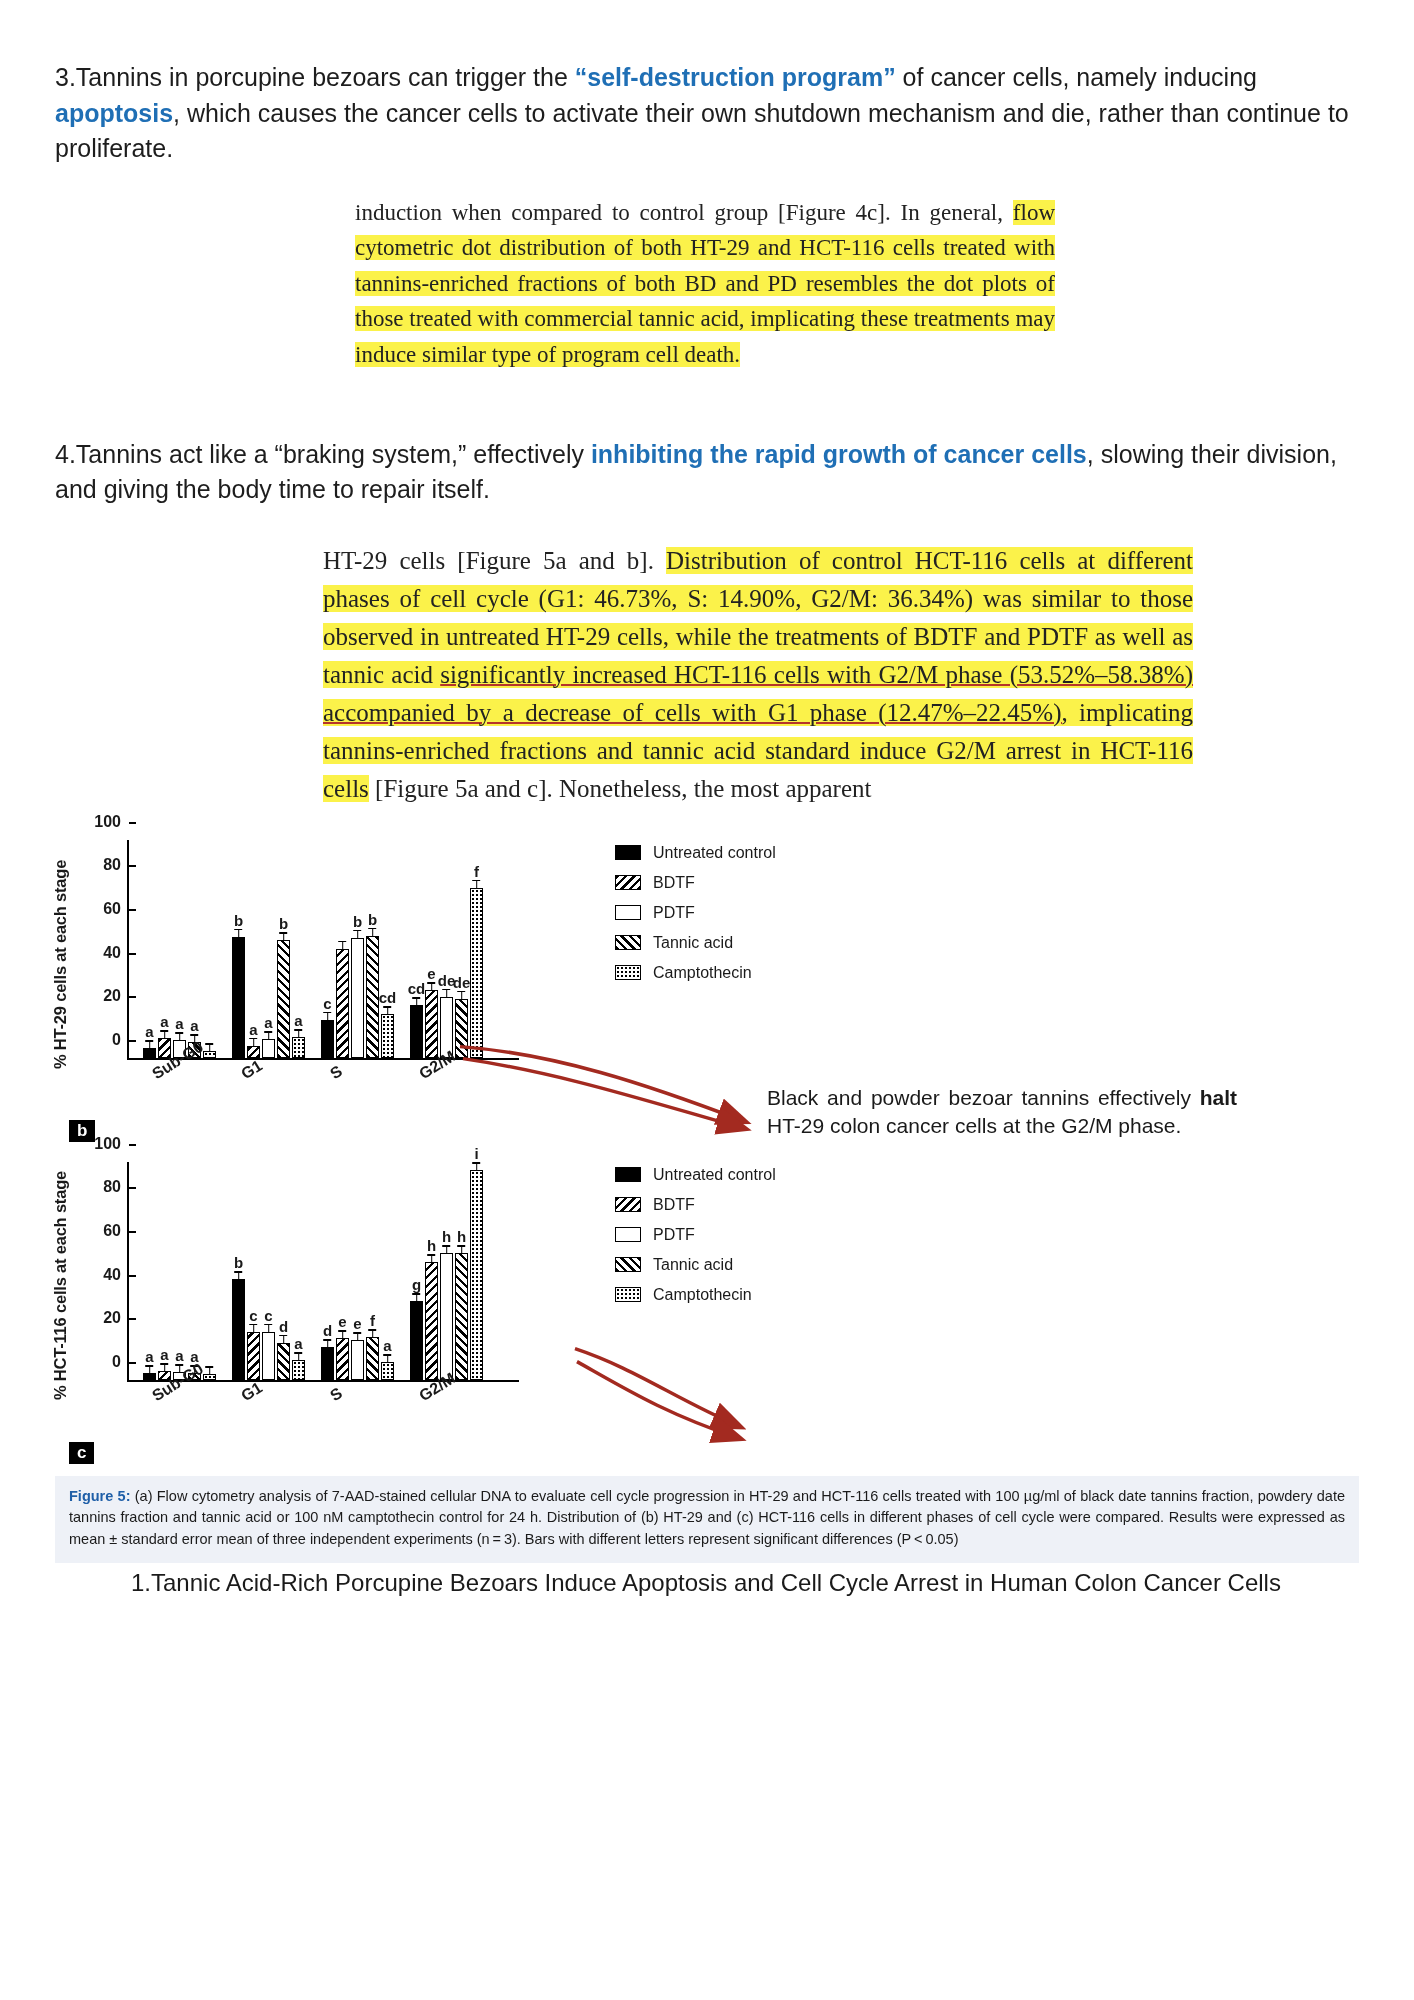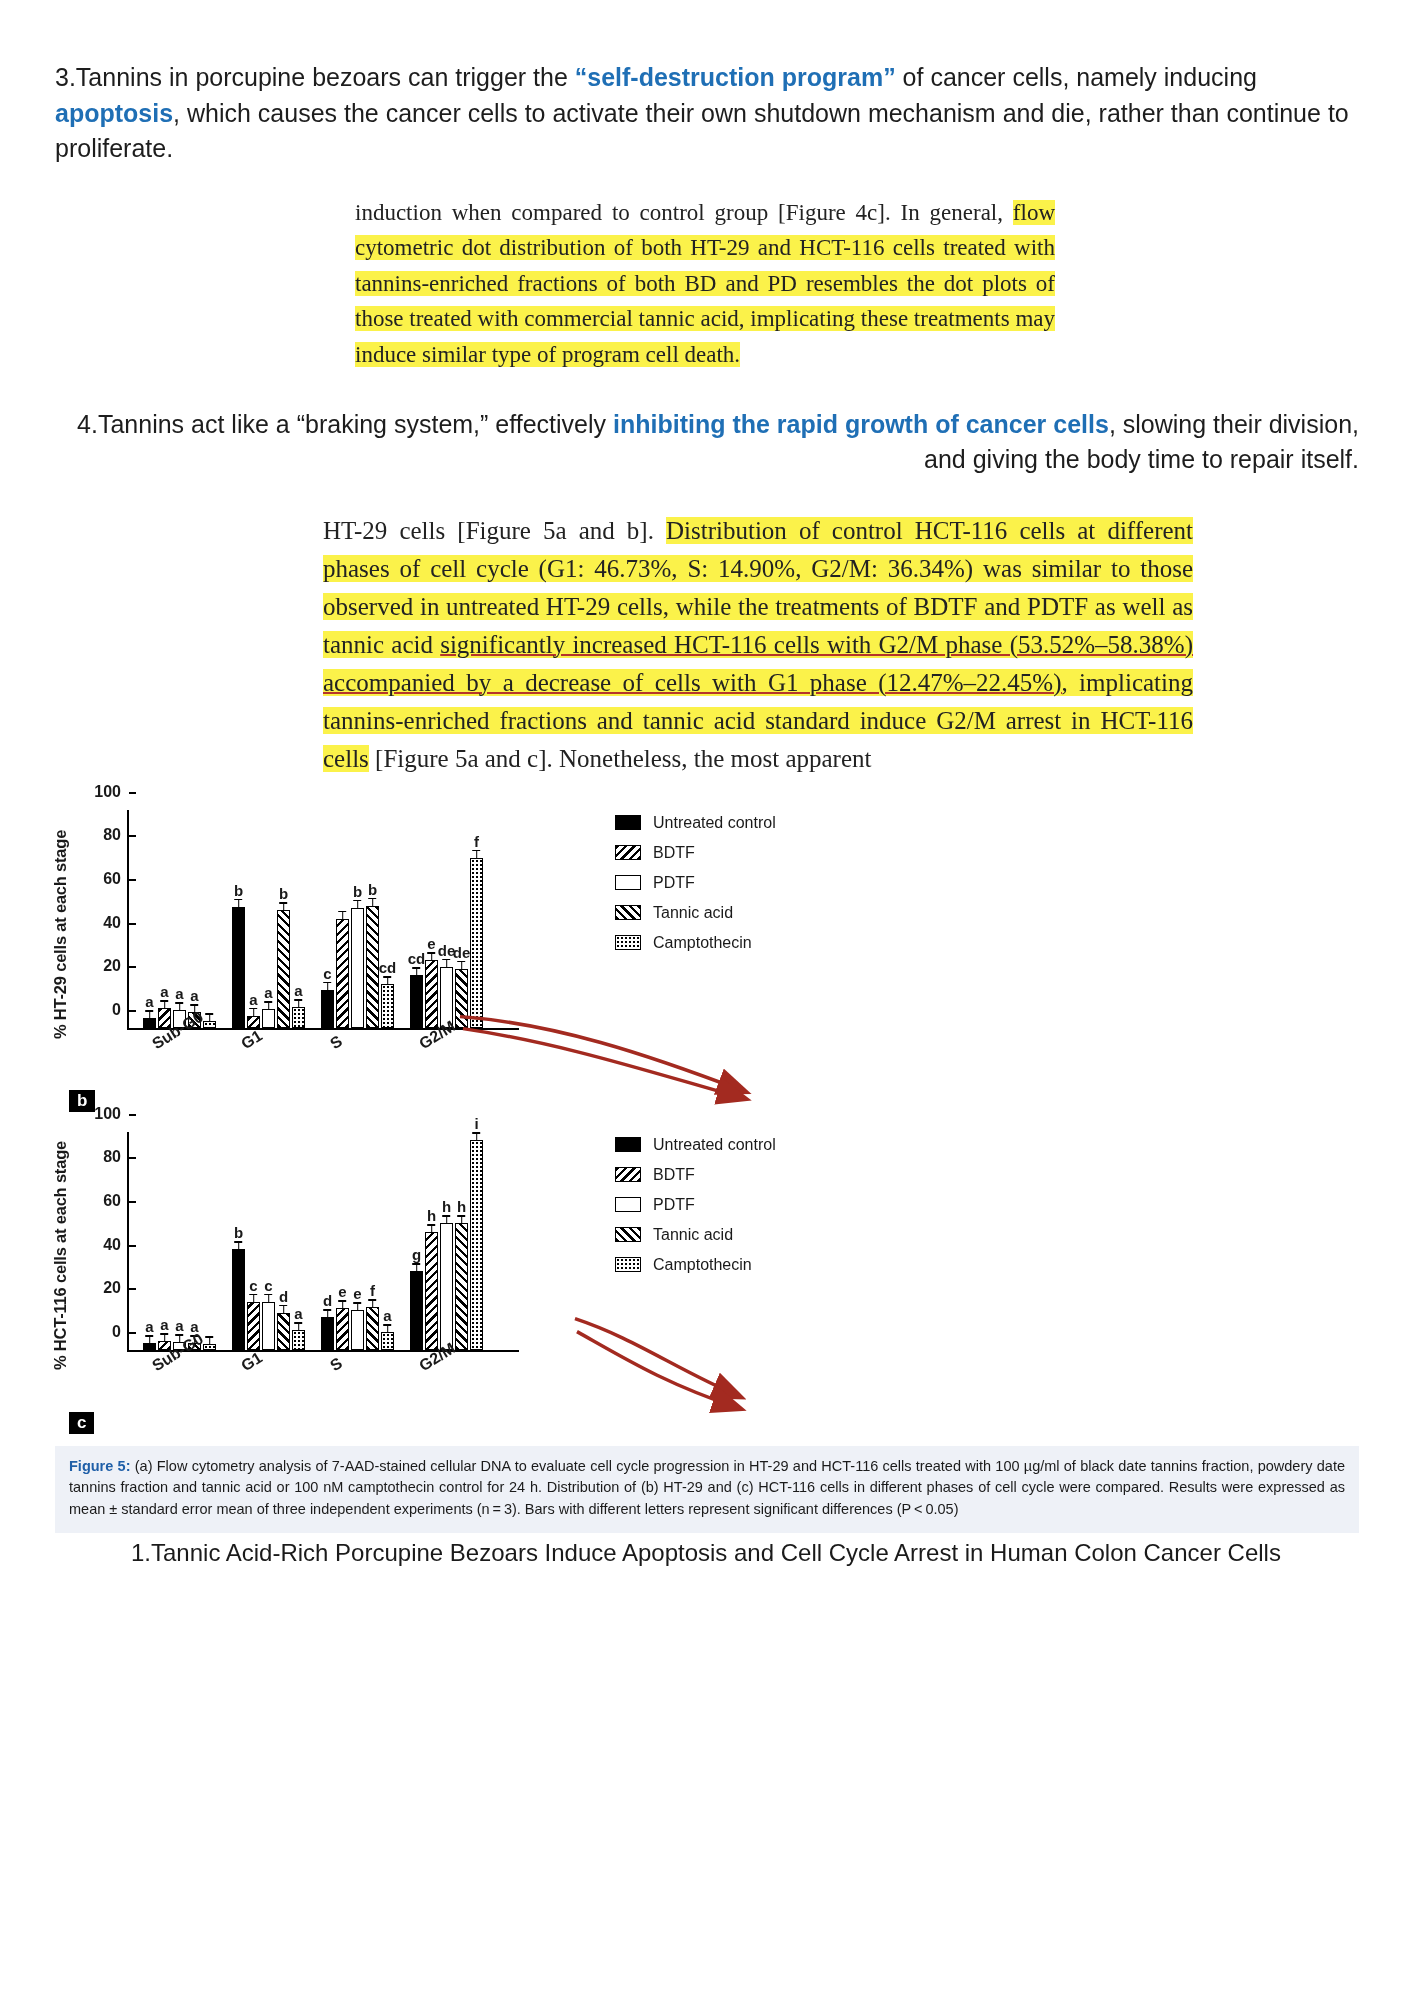--- a/index.html
+++ b/index.html
@@ -242,21 +242,21 @@
 <div class="page">
 
   <p class="para">
     <span>3.</span><span>Tannins in porcupine bezoars can trigger the </span><span class="hl-blue-quote">“self-destruction program”</span><span> of cancer cells, namely inducing </span><span class="hl-blue">apoptosis</span><span>, which causes the cancer cells to activate their own shutdown mechanism and die, rather than continue to proliferate.</span>
   </p>
 
   <div class="excerpt excerpt-small">
     <span>induction when compared to control group [Figure 4c]. In general, </span><span class="mark">flow cytometric dot distribution of both HT-29 and HCT-116 cells treated with tannins-enriched fractions of both BD and PD resembles the dot plots of those treated with commercial tannic acid, implicating these treatments may induce similar type of program cell death.</span>
   </div>
 
-  <p class="para" style="margin-top:34px;text-align:right;">
+  <p class="para" style="margin-top:64px;">
     <span>4.</span><span>Tannins act like a “braking system,” effectively </span><span class="hl-blue">inhibiting the rapid growth of cancer cells</span><span>, slowing their division, and giving the body time to repair itself.</span>
   </p>
 
   <div class="excerpt excerpt-large">
     <span>HT-29 cells [Figure 5a and b]. </span><span class="mark">Distribution of control HCT-116 cells at different phases of cell cycle (G1: 46.73%, S: 14.90%, G2/M: 36.34%) was similar to those observed in untreated HT-29 cells, while the treatments of BDTF and PDTF as well as tannic acid </span><span class="mark uline">significantly increased HCT-116 cells with G2/M phase (53.52%–58.38%) accompanied by a decrease of cells with G1 phase (12.47%–22.45%),</span><span class="mark"> implicating tannins-enriched fractions and tannic acid standard induce G2/M arrest in HCT-116 cells</span><span> [Figure 5a and c]. Nonetheless, the most apparent</span>
   </div>
 
   <div class="figure-wrap">
 
     <div class="panel">
@@ -376,20 +376,23 @@
           </div>
         <div class="row">
             <span class="sw f-diag"></span>
             <span>Tannic acid</span>
           </div>
         <div class="row">
             <span class="sw f-dot"></span>
             <span>Camptothecin</span>
           </div>
       </div>
+      <div class="callout" style="position:absolute;left:712px;top:250px;">
+        <span>Black and powder bezoar tannins effectively </span><b>halt</b><span> HT-29 colon cancer cells at the G2/M phase.</span>
+      </div>
     </div>
     <div><span class="panel-tag">b</span></div>
 
     <div class="panel" style="margin-top:14px;">
       <div class="chart-box" id="chart-c">
         <div class="axis-title">% HCT-116 cells at each stage</div>
         <div class="plot" id="plot-c">
             <div class="ytick" style="bottom: 0px;">0</div>
             <div class="ytick" style="bottom: 43.6px;">20</div>
             <div class="ytick" style="bottom: 87.2px;">40</div>

